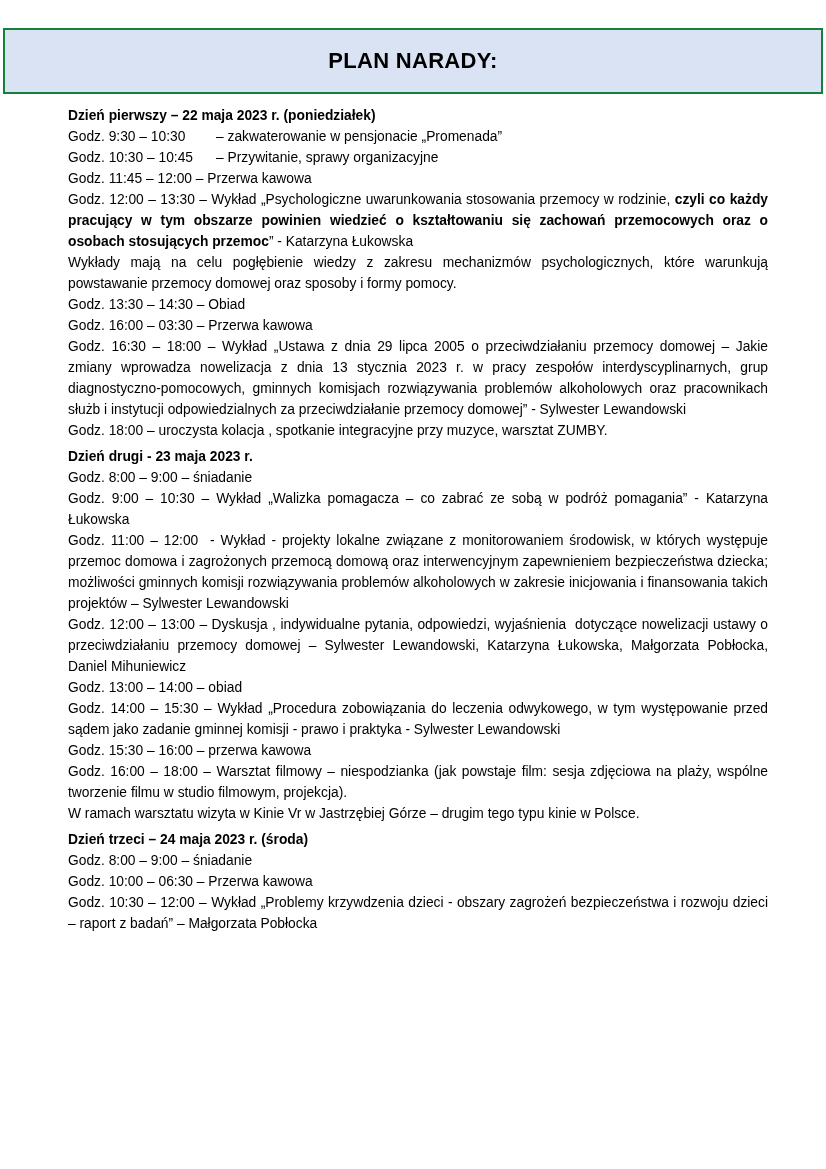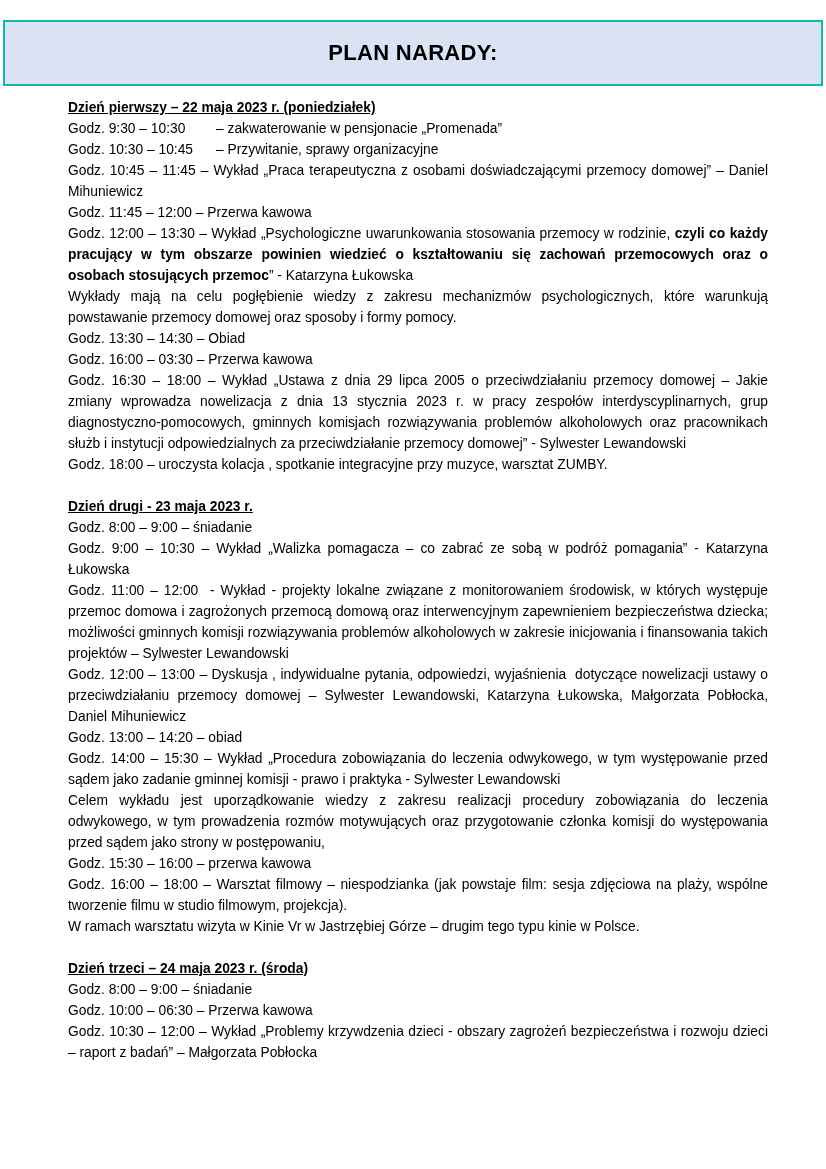--- a/index.html
+++ b/index.html
@@ -6,83 +6,80 @@
   .page {
     width: 826px;
     height: 1169px;
     background: #ffffff;
     font-family: "Liberation Sans", sans-serif;
     color: #000000;
     overflow: hidden;
     box-sizing: border-box;
   }
   .title-box {
-    margin: 20px 3px 0 3px;
+    margin: 28px 3px 0 3px;
     height: 62px;
     background: #dae3f3;
-    border: 2px solid #14b8a6;
+    border: 2px solid #15803d;
     display: flex;
     align-items: center;
     justify-content: center;
     box-sizing: content-box;
   }
   .title-text {
     font-size: 22px;
     font-weight: bold;
     color: #000000;
     letter-spacing: 0.3px;
   }
   .content {
     padding: 11px 58px 20px 68px;
     font-size: 13.8px;
     line-height: 21px;
   }
-  .day-section + .day-section { margin-top: 21px; }
+  .day-section + .day-section { margin-top: 5px; }
   .day-heading {
     margin: 0;
     font-weight: bold;
     text-align: left;
-    text-decoration: underline;
   }
   .schedule-line {
     margin: 0;
     text-align: justify;
   }
   .schedule-line .bold { font-weight: bold; }
 </style>
 </head>
 <body>
 
 <div class="page">
   <div class="title-box">
     <span class="title-text">PLAN NARADY:</span>
   </div>
   <div class="content">
       <section class="day-section">
         <p class="day-heading">Dzień pierwszy – 22 maja 2023 r. (poniedziałek)</p>
         <p class="schedule-line"><span>Godz. 9:30 – 10:30&nbsp;&nbsp;&nbsp;&nbsp;&nbsp;&nbsp;&nbsp;&nbsp;– zakwaterowanie w pensjonacie „Promenada”</span></p>
         <p class="schedule-line"><span>Godz. 10:30 – 10:45&nbsp;&nbsp;&nbsp;&nbsp;&nbsp;&nbsp;– Przywitanie, sprawy organizacyjne</span></p>
-        <p class="schedule-line"><span>Godz. 10:45 – 11:45 – Wykład „Praca terapeutyczna z osobami doświadczającymi przemocy domowej” – Daniel Mihuniewicz</span></p>
         <p class="schedule-line"><span>Godz. 11:45 – 12:00 – Przerwa kawowa</span></p>
         <p class="schedule-line"><span>Godz. 12:00 – 13:30 – Wykład „Psychologiczne uwarunkowania stosowania przemocy w rodzinie, </span><span class="bold">czyli co każdy pracujący w tym obszarze powinien wiedzieć o kształtowaniu się zachowań przemocowych oraz o osobach stosujących przemoc</span><span>” - Katarzyna Łukowska</span></p>
         <p class="schedule-line"><span>Wykłady mają na celu pogłębienie wiedzy z zakresu mechanizmów psychologicznych, które warunkują powstawanie przemocy domowej oraz sposoby i formy pomocy.</span></p>
         <p class="schedule-line"><span>Godz. 13:30 – 14:30 – Obiad</span></p>
         <p class="schedule-line"><span>Godz. 16:00 – 03:30 – Przerwa kawowa</span></p>
         <p class="schedule-line"><span>Godz. 16:30 – 18:00 – Wykład „Ustawa z dnia 29 lipca 2005 o przeciwdziałaniu przemocy domowej – Jakie zmiany wprowadza nowelizacja z dnia 13 stycznia 2023 r. w pracy zespołów interdyscyplinarnych, grup diagnostyczno-pomocowych, gminnych komisjach rozwiązywania problemów alkoholowych oraz pracownikach służb i instytucji odpowiedzialnych za przeciwdziałanie przemocy domowej” - Sylwester Lewandowski</span></p>
         <p class="schedule-line"><span>Godz. 18:00 – uroczysta kolacja , spotkanie integracyjne przy muzyce, warsztat ZUMBY.</span></p>
       </section>
       <section class="day-section">
         <p class="day-heading">Dzień drugi - 23 maja 2023 r.</p>
         <p class="schedule-line"><span>Godz. 8:00 – 9:00 – śniadanie</span></p>
         <p class="schedule-line"><span>Godz. 9:00 – 10:30 – Wykład „Walizka pomagacza – co zabrać ze sobą w podróż pomagania” - Katarzyna Łukowska</span></p>
         <p class="schedule-line"><span>Godz. 11:00 – 12:00&nbsp; - Wykład - projekty lokalne związane z monitorowaniem środowisk, w których występuje przemoc domowa i zagrożonych przemocą domową oraz interwencyjnym zapewnieniem bezpieczeństwa dziecka; możliwości gminnych komisji rozwiązywania problemów alkoholowych w zakresie inicjowania i finansowania takich projektów – Sylwester Lewandowski</span></p>
         <p class="schedule-line"><span>Godz. 12:00 – 13:00 – Dyskusja , indywidualne pytania, odpowiedzi, wyjaśnienia&nbsp; dotyczące nowelizacji ustawy o przeciwdziałaniu przemocy domowej – Sylwester Lewandowski, Katarzyna Łukowska, Małgorzata Pobłocka, Daniel Mihuniewicz</span></p>
-        <p class="schedule-line"><span>Godz. 13:00 – 14:20 – obiad</span></p>
+        <p class="schedule-line"><span>Godz. 13:00 – 14:00 – obiad</span></p>
         <p class="schedule-line"><span>Godz. 14:00 – 15:30 – Wykład „Procedura zobowiązania do leczenia odwykowego, w tym występowanie przed sądem jako zadanie gminnej komisji - prawo i praktyka - Sylwester Lewandowski</span></p>
-        <p class="schedule-line"><span>Celem wykładu jest uporządkowanie wiedzy z zakresu realizacji procedury zobowiązania do leczenia odwykowego, w tym prowadzenia rozmów motywujących oraz przygotowanie członka komisji do występowania przed sądem jako strony w postępowaniu,</span></p>
         <p class="schedule-line"><span>Godz. 15:30 – 16:00 – przerwa kawowa</span></p>
         <p class="schedule-line"><span>Godz. 16:00 – 18:00 – Warsztat filmowy – niespodzianka (jak powstaje film: sesja zdjęciowa na plaży, wspólne tworzenie filmu w studio filmowym, projekcja).</span></p>
         <p class="schedule-line"><span>W ramach warsztatu wizyta w Kinie Vr w Jastrzębiej Górze – drugim tego typu kinie w Polsce.</span></p>
       </section>
       <section class="day-section">
         <p class="day-heading">Dzień trzeci – 24 maja 2023 r. (środa)</p>
         <p class="schedule-line"><span>Godz. 8:00 – 9:00 – śniadanie</span></p>
         <p class="schedule-line"><span>Godz. 10:00 – 06:30 – Przerwa kawowa</span></p>
         <p class="schedule-line"><span>Godz. 10:30 – 12:00 – Wykład „Problemy krzywdzenia dzieci - obszary zagrożeń bezpieczeństwa i rozwoju dzieci – raport z badań” – Małgorzata Pobłocka</span></p>
       </section>

